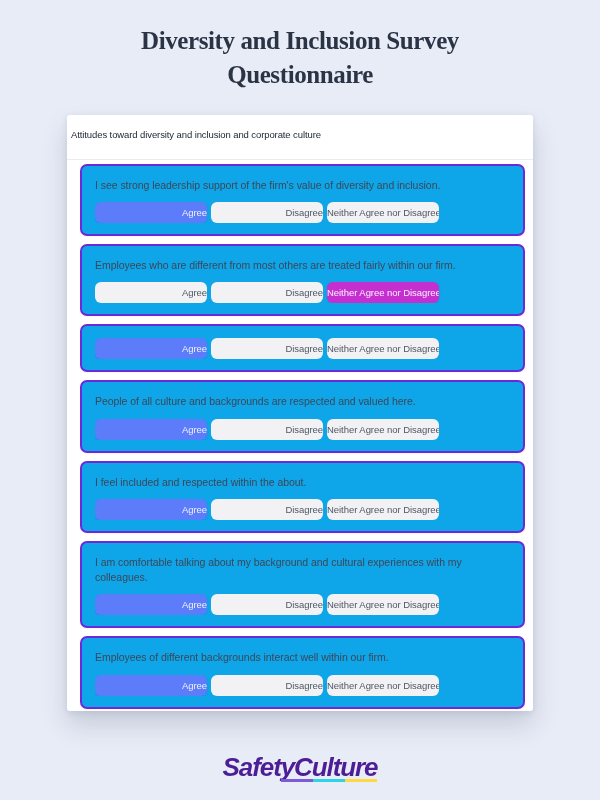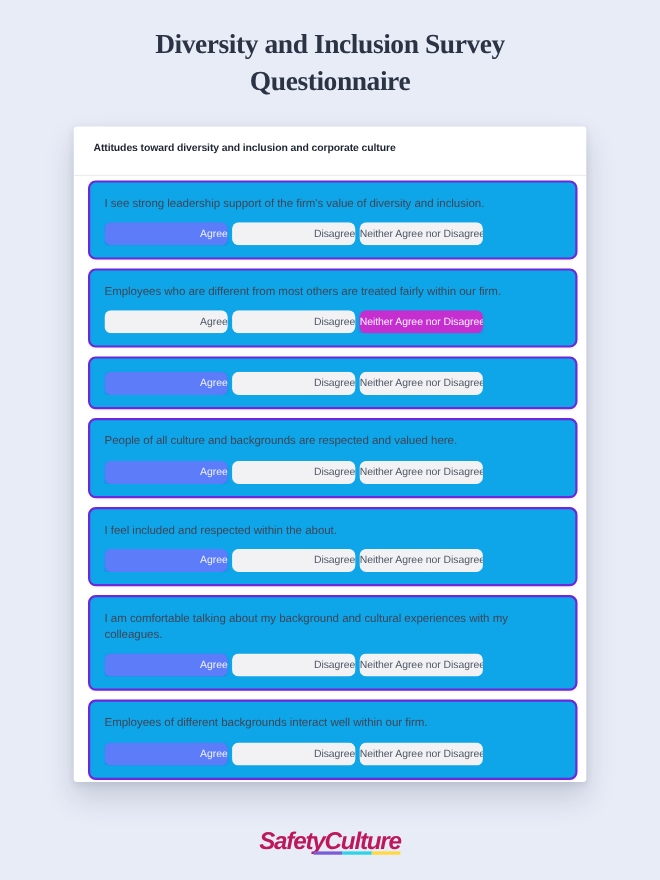--- a/index.html
+++ b/index.html
@@ -40,24 +40,24 @@
     height: 596px;
     background: #ffffff;
     border-radius: 3px;
     box-shadow: 0 14px 26px rgba(45, 55, 85, 0.18),
                 0 2px 6px rgba(45, 55, 85, 0.10);
     overflow: hidden;
   }
 
   .section-header {
     position: absolute;
-    left: 18px;
+    left: 4px;
     top: 14px;
     font-size: 9.5px;
-    font-weight: bold;
+    font-weight: normal;
     color: #1c2430;
     letter-spacing: -0.1px;
   }
 
   .section-divider {
     position: absolute;
     left: 0;
     right: 0;
     top: 44px;
     height: 1px;
@@ -133,25 +133,25 @@
     left: 0;
     right: 0;
     top: 752px;
     text-align: center;
   }
   .logo-wrap {
     display: inline-block;
     position: relative;
   }
   .logo-text {
-    font-size: 22px;
+    font-size: 26px;
     font-weight: bold;
     font-style: italic;
     letter-spacing: -1.1px;
-    color: #be185d;
+    color: #4c1d95;
   }
   .logo-bar {
     position: absolute;
     left: 38%;
     right: 0;
     bottom: 1px;
     height: 3.5px;
     display: flex;
   }
   .logo-bar span { flex: 1 1 0; }

